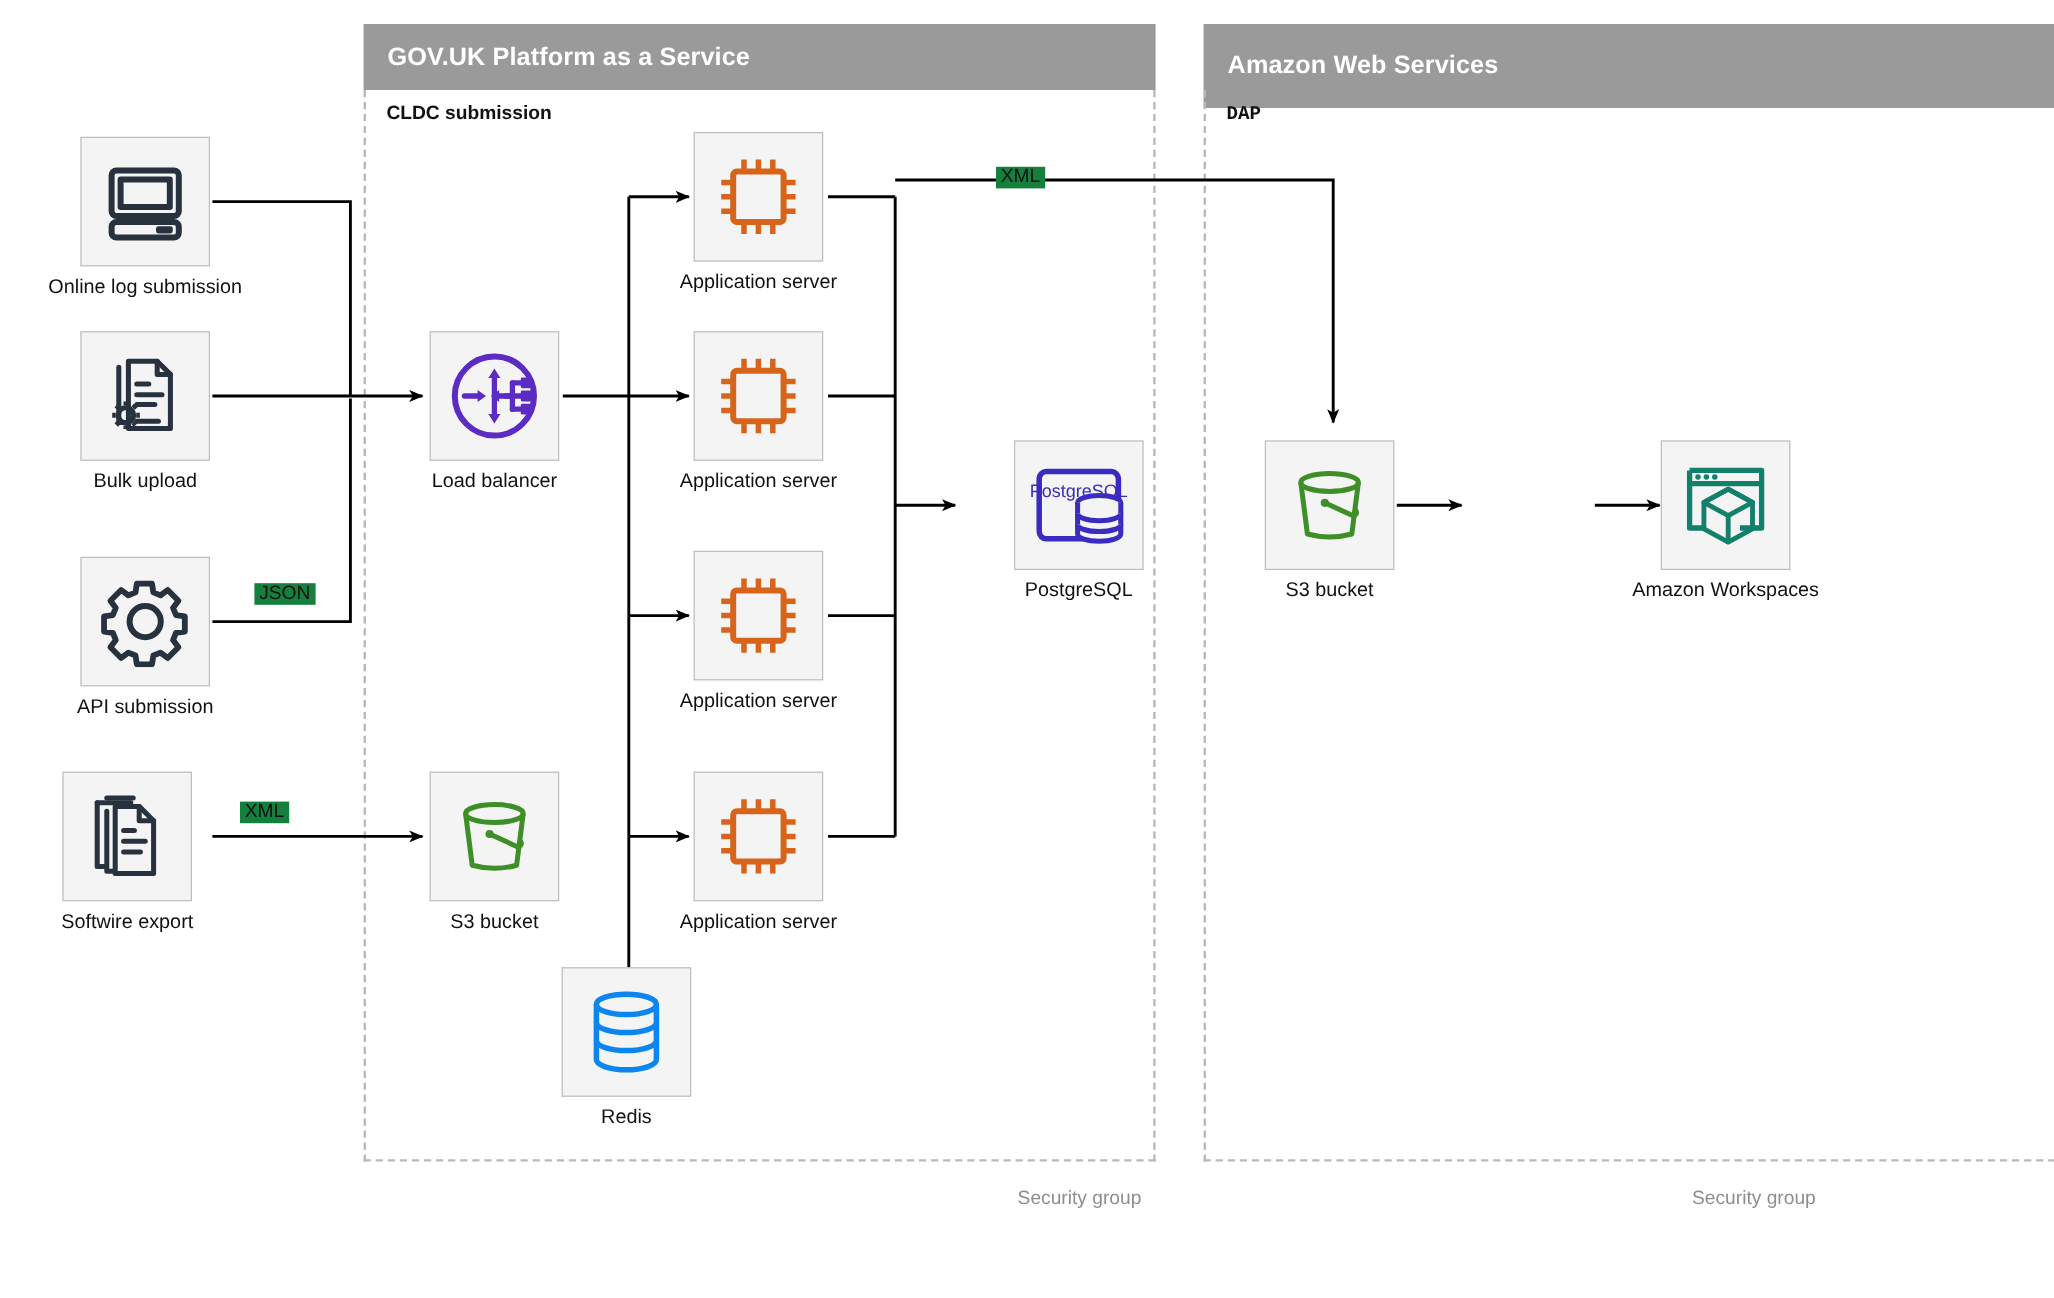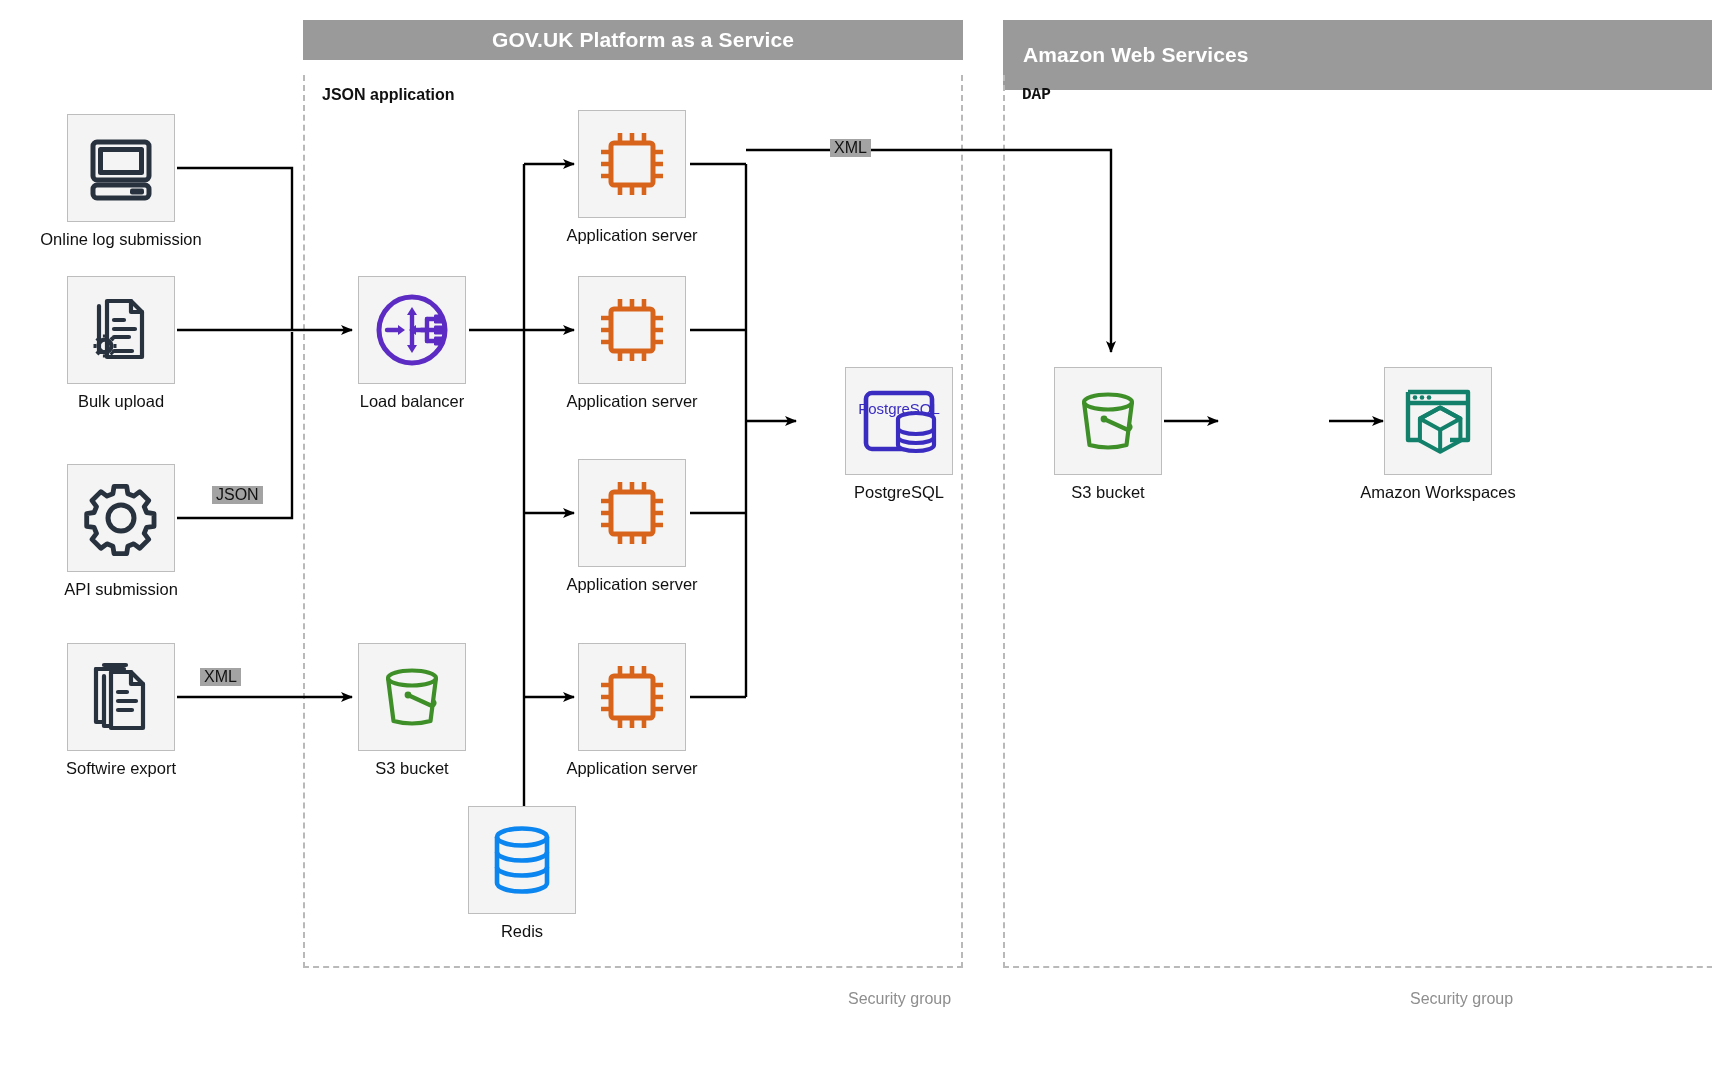--- a/index.html
+++ b/index.html
@@ -18,32 +18,32 @@
 
   
   .node{position:absolute;}
   .node .tile{width:108px;height:108px;background:#f4f4f4;border:1px solid #bdbdbd;
      box-sizing:border-box;display:flex;align-items:center;justify-content:center;}
   .node .caption{position:absolute;top:116px;left:50%;transform:translateX(-50%);
      white-space:nowrap;font-size:16.5px;color:#111;}
 
   
   svg.wires{position:absolute;left:0;top:0;width:1712px;height:1082px;overflow:visible;}
-  .edge-label{position:absolute;font-size:16px;color:#111;background:#a3a3a3;padding:0 4px;white-space:nowrap;}
+  .edge-label{position:absolute;font-size:16px;color:#111;background:#15803d;padding:0 4px;white-space:nowrap;}
 </style>
 </head>
 <body>
 
 <div id="canvas">
 
-  <div class="zone-header" style="left:303px;top:20px;width:660px;height:40px;justify-content:center;">
+  <div class="zone-header" style="left:303px;top:20px;width:660px;height:55px;">
     <span>GOV.UK Platform as a Service</span>
   </div>
   <div class="zone-box" style="left:303px;top:75px;width:660px;height:893px;border-top:none;"></div>
-  <div class="zone-sub" style="left:322px;top:86px;">JSON application</div>
+  <div class="zone-sub" style="left:322px;top:86px;">CLDC submission</div>
   <div class="secgroup" style="left:848px;top:945px;">Security group</div>
 
   <div class="zone-header" style="left:1003px;top:20px;width:709px;height:70px;">
     <span>Amazon Web Services</span>
   </div>
   <div class="zone-box" style="left:1003px;top:75px;width:740px;height:893px;border-top:none;border-right:none;"></div>
   <div class="zone-sub" style="left:1022px;top:86px;font-family:Liberation Mono, monospace;">DAP</div>
   <div class="secgroup" style="left:1410px;top:945px;">Security group</div>
 
   <svg class="wires">
@@ -136,21 +136,21 @@
       <svg width="76" height="76" viewBox="0 0 76 76">
         <g fill="none" stroke="#28323f" stroke-width="5" stroke-linejoin="round">
           <path d="M31.5 6 h13 l1.2 7.6 6.1 2.5 6.2-4.6 9.2 9.2 -4.6 6.2 2.5 6.1 7.6 1.2 v13 l-7.6 1.2 -2.5 6.1 4.6 6.2 -9.2 9.2 -6.2-4.6 -6.1 2.5 -1.2 7.6 h-13 l-1.2-7.6 -6.1-2.5 -6.2 4.6 -9.2-9.2 4.6-6.2 -2.5-6.1 -7.6-1.2 v-13 l7.6-1.2 2.5-6.1 -4.6-6.2 9.2-9.2 6.2 4.6 6.1-2.5 Z" transform="translate(0.5,0.5) scale(0.97)"></path>
           <circle cx="38" cy="38" r="13"></circle>
         </g>
       </svg>
     </div>
     <div class="caption">API submission</div>
   </div>
 
-  <div class="node" style="left:67px;top:643px;">
+  <div class="node" style="left:52px;top:643px;">
     <div class="tile">
       <svg width="74" height="74" viewBox="0 0 74 74">
         <g fill="none" stroke="#28323f" stroke-width="4.2" stroke-linejoin="round" stroke-linecap="round">
           <path d="M12 9 V62 H18"></path>
           <path d="M12 9 H40"></path>
           <path d="M20 5 H42"></path>
           <path d="M20 16 V66 H26"></path>
           <path d="M27 12 H47 L59 24 V68 H27 Z"></path>
           <path d="M47 12 V24 H59"></path>
           <path d="M34 32 H43"></path>

